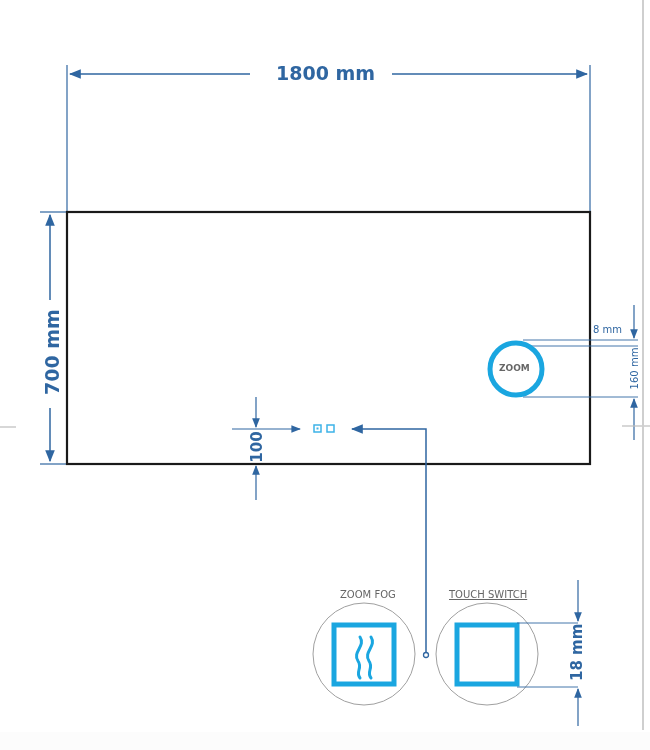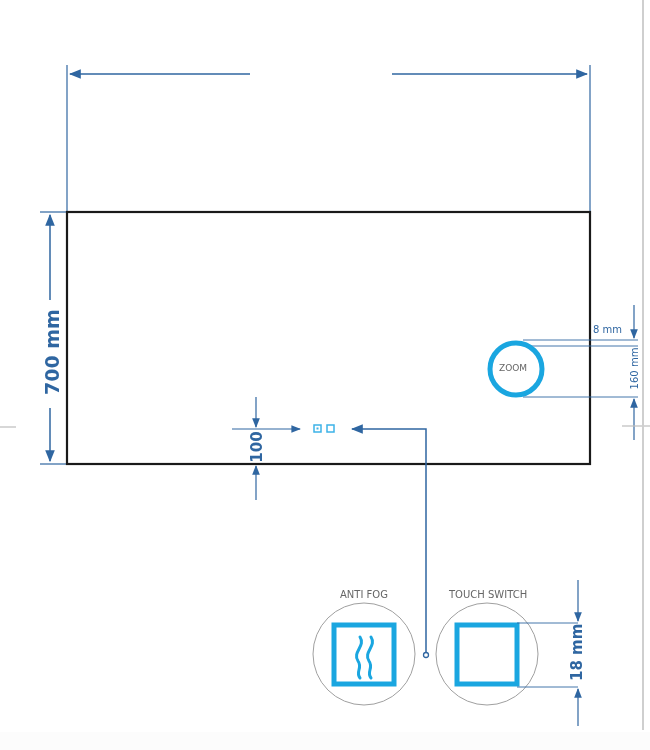--- a/index.html
+++ b/index.html
@@ -79,24 +79,25 @@
     <g>
       <circle cx="487" cy="654" r="51" fill="none" stroke="#a0a0a0" stroke-width="1"></circle>
       <rect x="457" y="625" width="60" height="59" fill="none" stroke="#1aa6e0" stroke-width="5"></rect>
       <line x1="517" y1="623" x2="578" y2="623" stroke="#2f66a1" stroke-width="0.9"></line>
       <line x1="517" y1="687" x2="578" y2="687" stroke="#2f66a1" stroke-width="0.9"></line>
       <line x1="578" y1="580" x2="578" y2="621" stroke="#2f66a1" stroke-width="1.2" marker-end="url(#arrow)"></line>
       <line x1="578" y1="726" x2="578" y2="689" stroke="#2f66a1" stroke-width="1.2" marker-end="url(#arrow)"></line>
     </g>
   </svg>
 
+  <div class="dim-label" style="left:276px; top:62px; font-size:19px;">1800 mm</div>
   <div class="dim-label rot" style="left:12px; top:344px; width:80px; text-align:center; font-size:19px;">700 mm</div>
-  <div class="grey-label" style="left:499px; top:363px; font-size:9px;">ZOOM</div>
+  <div class="grey-label" style="left:499px; top:363px; font-size:9px;font-weight:bold;">ZOOM</div>
   <div class="small-label" style="left:593px; top:324px;">8 mm</div>
   <div class="small-label rot" style="left:610px; top:363px; width:48px; text-align:center;">160 mm</div>
   <div class="dim-label rot" style="left:240px; top:438px; width:34px; text-align:center; font-size:15px;">100</div>
-  <div class="grey-label" style="left:340px; top:589px;">ANTI FOG</div>
-  <div class="grey-label" style="left:449px; top:589px;">TOUCH SWITCH</div>
+  <div class="grey-label" style="left:340px; top:589px;">ZOOM FOG</div>
+  <div class="grey-label" style="left:449px; top:589px;text-decoration:underline;">TOUCH SWITCH</div>
   <div class="dim-label rot" style="left:551px; top:646px; width:52px; text-align:center; font-size:15px;">18 mm</div>
 
   <div class="page-edge"></div>
   <div class="bottom-fade"></div>
 </div>
 
 </body></html>

